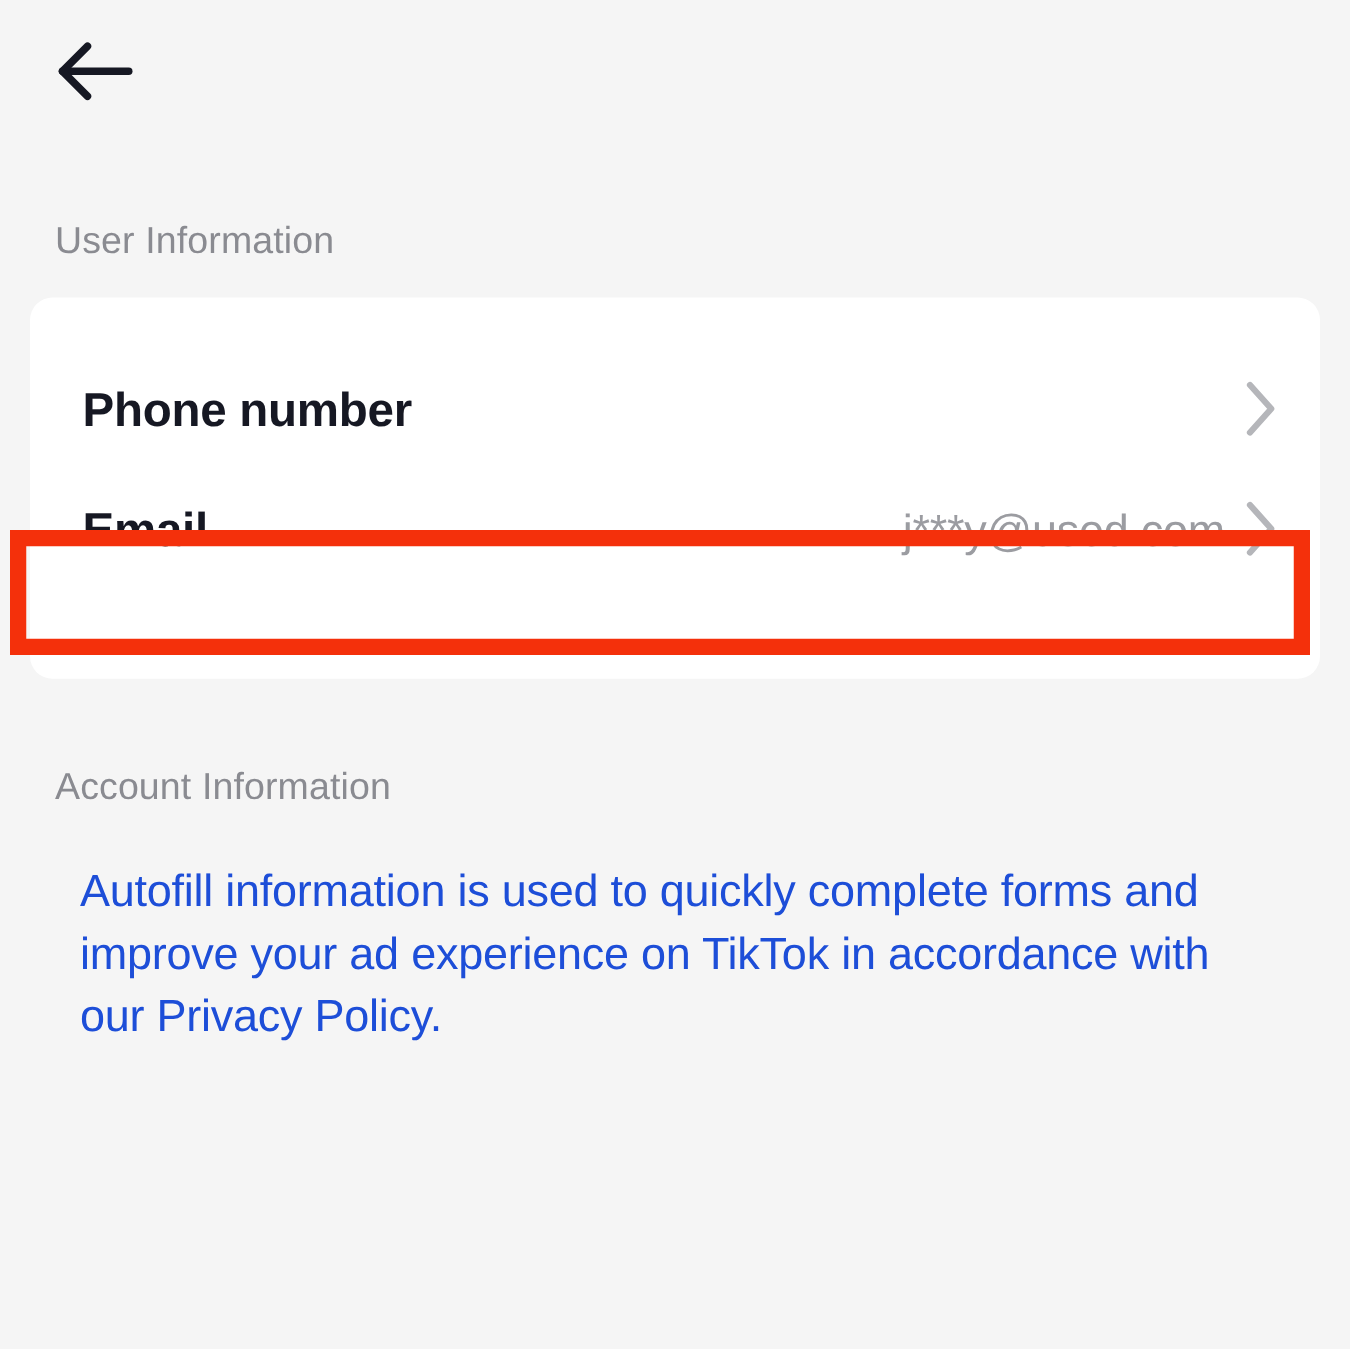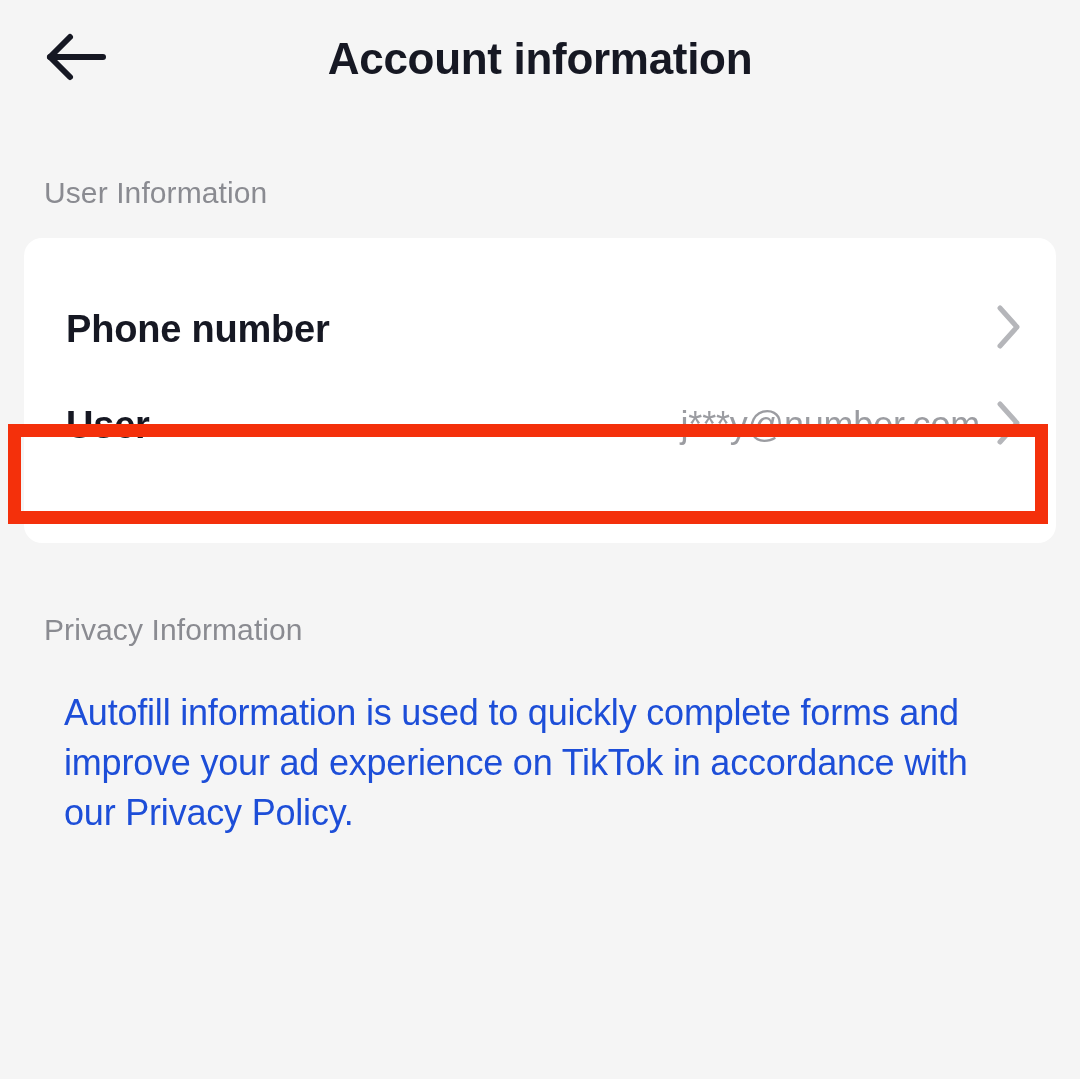--- a/index.html
+++ b/index.html
@@ -169,53 +169,52 @@
 
   <div class="header">
     <div class="back-button">
       <span>
         <svg width="62" height="50" viewBox="0 0 62 50" fill="none" xmlns="http://www.w3.org/2000/svg">
           <path d="M5 25 H58" stroke="#161823" stroke-width="6" stroke-linecap="round"></path>
           <path d="M25 5 L5 25 L25 45" stroke="#161823" stroke-width="6" stroke-linecap="round" stroke-linejoin="round"></path>
         </svg>
       </span>
     </div>
-    <div class="header-title">Account information</div>
   </div>
 
   <div class="section-label user-info">User Information</div>
 
   <div class="card user-card">
 
     <div class="row phone-row">
       <div class="row-label">Phone number</div>
       <div class="row-right">
         <span class="row-value"></span>
         <span class="chev">
           <svg width="26" height="46" viewBox="0 0 26 46" fill="none" xmlns="http://www.w3.org/2000/svg">
             <path d="M4 4 L21 23 L4 42" stroke="#b5b6ba" stroke-width="5" stroke-linecap="round" stroke-linejoin="round"></path>
           </svg>
         </span>
       </div>
     </div>
 
     <div class="row email-row">
-      <div class="row-label">User</div>
+      <div class="row-label">Email</div>
       <div class="row-right">
-        <span class="row-value">j***y@number.com</span>
+        <span class="row-value">j***y@used.com</span>
         <span class="chev">
           <svg width="26" height="46" viewBox="0 0 26 46" fill="none" xmlns="http://www.w3.org/2000/svg">
             <path d="M4 4 L21 23 L4 42" stroke="#b5b6ba" stroke-width="5" stroke-linecap="round" stroke-linejoin="round"></path>
           </svg>
         </span>
       </div>
     </div>
 
   </div>
 
   <div class="highlight-box"></div>
 
-  <div class="section-label autofill-info">Privacy Information</div>
+  <div class="section-label autofill-info">Account Information</div>
 
   <div class="autofill-desc">Autofill information is used to quickly complete forms and improve your ad experience on TikTok in accordance with our Privacy Policy.</div>
 
 
 </div>
 
 </body></html>

